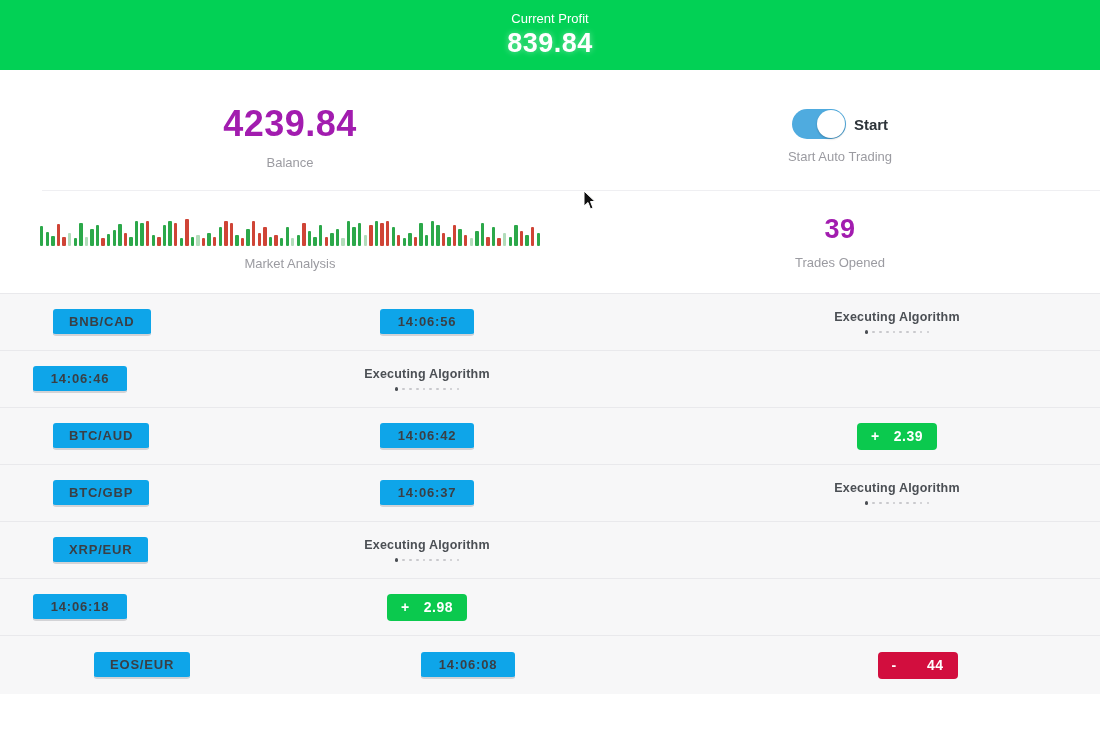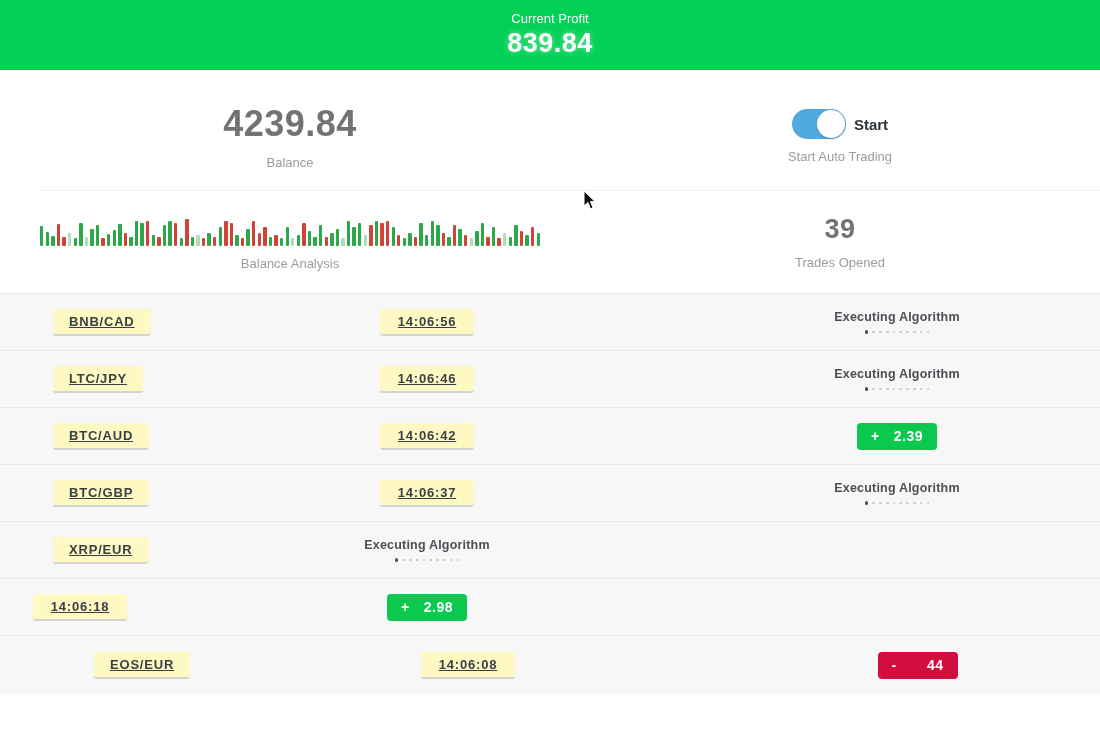--- a/index.html
+++ b/index.html
@@ -19,21 +19,21 @@
   .profit-label { font-size:13px; margin-bottom:2px; }
   .profit-value { font-size:27px; font-weight:bold; letter-spacing:.5px;
     text-shadow:0 0 6px rgba(255,255,255,.45); }
 
   
   .stats { background:#fff; padding-top:13px; }
   .stats-row { display:grid; grid-template-columns:580px 1fr; align-items:center; }
   .stats-row.r1 { height:107px; }
   .stats-row.r2 { height:102px; }
   .stat-cell { display:flex; flex-direction:column; align-items:center; justify-content:center; }
-  .big-number { font-size:36px; font-weight:bold; color:#737373; letter-spacing:.5px; }
+  .big-number { font-size:36px; font-weight:bold; color:#a21caf; letter-spacing:.5px; }
   .big-number.sm { font-size:27px; }
   .stat-label { font-size:13px; color:#9b9ba1; margin-top:10px; }
   .divider { border:none; border-top:1px solid #efeff2; margin-left:42px; }
 
   
   .toggle-row { display:flex; align-items:center; gap:8px; }
   .toggle { width:54px; height:30px; border-radius:15px; background:#cfcfcf;
     position:relative; cursor:pointer; }
   .toggle.on { background:#4fabdf; }
   .knob { position:absolute; top:1px; left:1px; width:28px; height:28px; border-radius:50%;
@@ -50,23 +50,23 @@
   .bar.gl { background:#b2dcba; }
 
   
   .trades { border-top:1px solid #e9e9ec; }
   .trade-row { height:57px; background:#f7f7f8; border-bottom:1px solid #e9e9ec;
     display:grid; grid-template-columns:160px 534px 1fr; align-items:center; }
   .trade-row:last-child { height:58px; border-bottom:none;padding-left:41px; }
   .cell-pair { padding-left:53px; }
   .cell-time { display:flex; justify-content:center; }
   .cell-result { display:flex; justify-content:center; }
-  .pill { display:inline-block; background:#fef9c3; border-radius:3px;
+  .pill { display:inline-block; background:#0ea5e9; border-radius:3px;
     border-bottom:2px solid #d3d3d6; padding:5px 16px; font-size:13px; font-weight:bold;
-    color:#3a3f45; letter-spacing:.8px; cursor:pointer; white-space:nowrap;text-decoration:underline; }
+    color:#3a3f45; letter-spacing:.8px; cursor:pointer; white-space:nowrap; }
   .pill.time { padding:5px 18px; }
 
   .exec { display:flex; flex-direction:column; align-items:center; }
   .exec-label { font-size:12.5px; font-weight:bold; color:#4b4f54; letter-spacing:.2px; }
   .dots { display:flex; gap:4.2px; margin-top:6px; align-items:center; }
   .dot { width:2.6px; height:2.6px; border-radius:50%; background:#c9c9cd; }
   .dot.filled { width:3.4px; height:3.4px; background:#4b4f54; }
 
   .result-badge { min-width:80px; height:27px; border-radius:4px; color:#fff;
     font-size:14px; font-weight:bold; display:flex; align-items:center;
@@ -196,21 +196,21 @@
               <i class="bar g" style="height: 19px;"></i>
               <i class="bar r" style="height: 8px;"></i>
               <i class="bar gl" style="height: 13px;"></i>
               <i class="bar g" style="height: 9px;"></i>
               <i class="bar g" style="height: 21px;"></i>
               <i class="bar r" style="height: 15px;"></i>
               <i class="bar g" style="height: 11px;"></i>
               <i class="bar r" style="height: 19px;"></i>
               <i class="bar g" style="height: 13px;"></i>
             </div>
-          <div class="stat-label">Balance Analysis</div>
+          <div class="stat-label">Market Analysis</div>
         </div>
       </div>
       <div class="stat-cell">
         <div class="big-number sm">39</div>
         <div class="stat-label">Trades Opened</div>
       </div>
     </div>
   </div>
 
   <div class="trades">
@@ -235,23 +235,20 @@
               <i class="dot"></i>
               <i class="dot"></i>
               <i class="dot"></i>
         </span>
       </div>
 
     </div>
   </div>
 
   <div class="trade-row">
-    <div class="cell-pair">
-      <span class="pill">LTC/JPY</span>
-    </div>
     <div class="cell-time">
       <span class="pill time">14:06:46</span>
     </div>
     <div class="cell-result">
       <div class="exec">
         <span class="exec-label">Executing Algorithm</span>
         <span class="dots">
           <i class="dot filled"></i>
               <i class="dot"></i>
               <i class="dot"></i>

